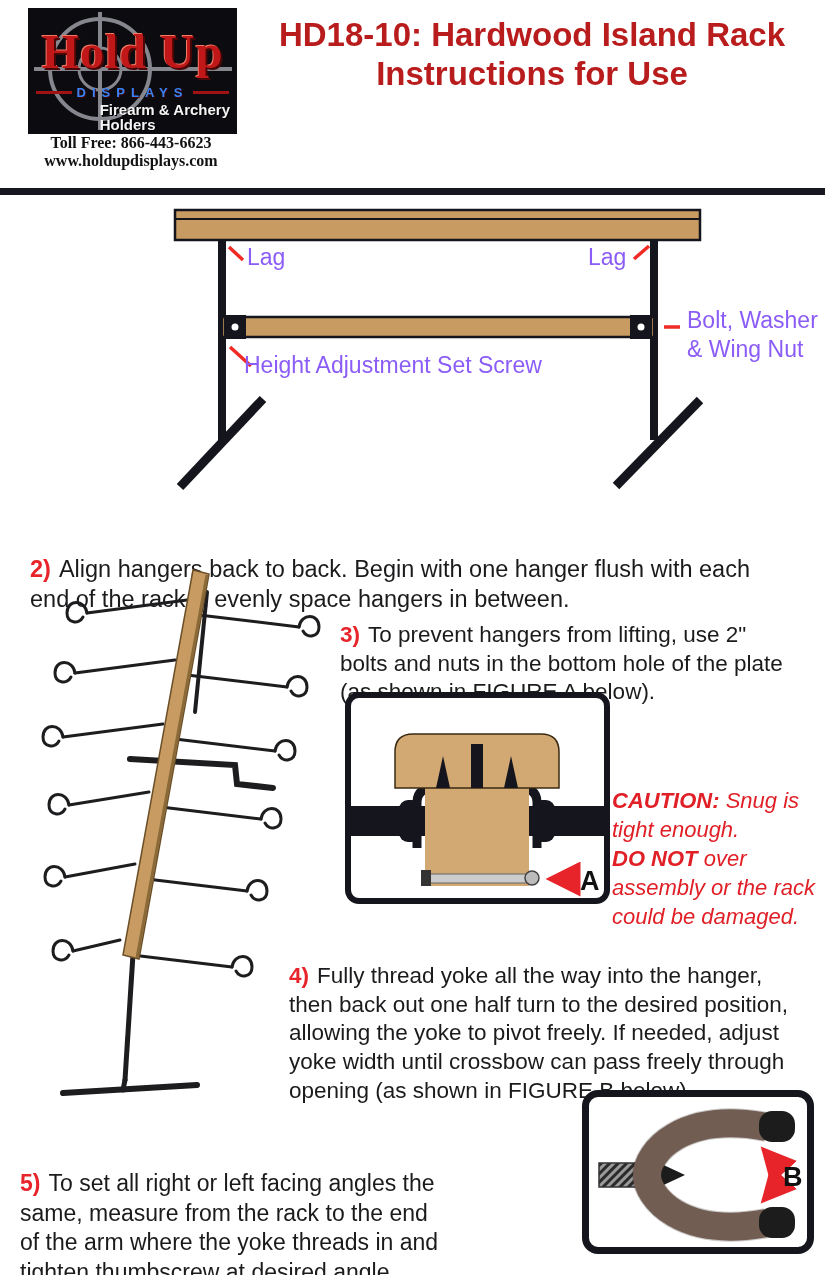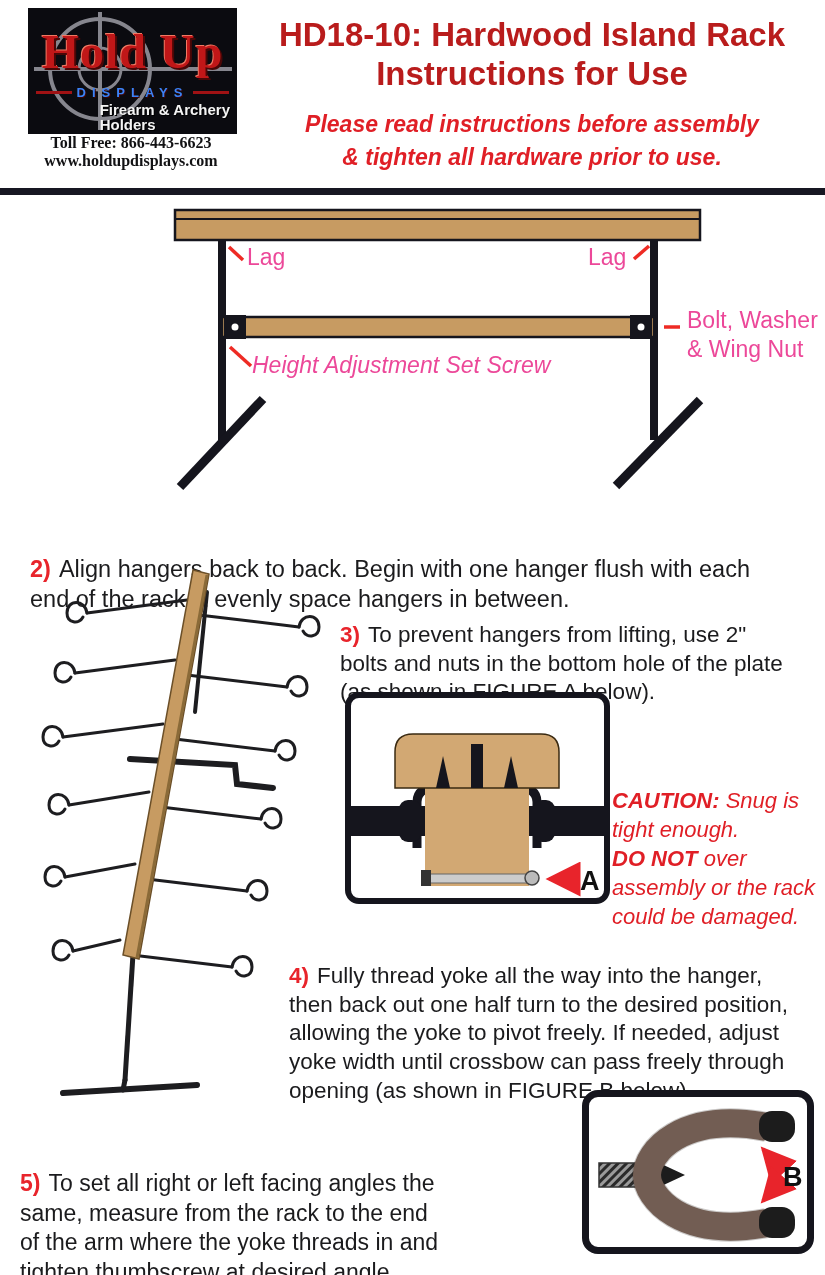--- a/index.html
+++ b/index.html
@@ -42,21 +42,21 @@
   }
   .notice{
     left:242px;top:108px;width:580px;text-align:center;
     font-style:italic;font-weight:600;font-size:23px;line-height:1.45;color:#e01f26;
     white-space:pre-line;
   }
   .divider{left:0;top:188px;width:825px;height:7px;background:#171722;}
   
   .step{white-space:pre-line;font-size:22.5px;line-height:1.28;color:#1b1b1d;}
   .stepnum{color:#e8242b;font-weight:700;margin-right:8px;}
-  .dlabel{font-size:23px;color:#ec4899;white-space:pre-line;line-height:1.25;}
+  .dlabel{font-size:23px;color:#8b5cf6;white-space:pre-line;line-height:1.25;}
   .caution{
     white-space:pre-line;font-style:italic;font-size:22px;line-height:1.32;color:#e01f26;
   }
   .caution .b{font-weight:700;}
   
   .figbox{background:#fff;border:6px solid #15151d;border-radius:14px;}
   .figbox-b{border-width:7px;border-radius:16px;}
 </style>
 </head>
 <body>
@@ -78,22 +78,20 @@
     </div>
     <div class="brand34">Firearm &amp; Archery
 Holders</div>
   </div>
 
   <div class="abs contact">Toll Free: 866-443-6623
 www.holdupdisplays.com</div>
 
   <div class="abs doc-title" style="white-space:pre-line;">HD18-10: Hardwood Island Rack
 Instructions for Use</div>
-  <div class="abs notice">Please read instructions before assembly
-&amp; tighten all hardware prior to use.</div>
 
   <div class="abs divider"></div>
 
   <svg class="abs" style="left:0;top:196px;" width="825" height="300" viewBox="0 0 825 300">
 
     <rect x="175" y="14" width="525" height="30" fill="#c79b62" stroke="#15151d" stroke-width="2.5"></rect>
     <line x1="176" y1="23" x2="699" y2="23" stroke="#15151d" stroke-width="2"></line>
 
     <rect x="218" y="44" width="8" height="200" fill="#15151d"></rect>
     <rect x="650" y="44" width="8" height="200" fill="#15151d"></rect>
@@ -110,21 +108,21 @@
     <line x1="229" y1="51" x2="243" y2="64" stroke="#ee2b24" stroke-width="3.5"></line>
     <line x1="634" y1="63" x2="649" y2="50" stroke="#ee2b24" stroke-width="3.5"></line>
     <line x1="230" y1="151" x2="251" y2="170" stroke="#ee2b24" stroke-width="3.5"></line>
     <line x1="664" y1="131" x2="680" y2="131" stroke="#ee2b24" stroke-width="3.5"></line>
   </svg>
 
   <div class="abs dlabel" style="left:247px;top:243px;">Lag</div>
   <div class="abs dlabel" style="left:588px;top:243px;">Lag</div>
   <div class="abs dlabel" style="left:687px;top:306px;">Bolt, Washer
 &amp; Wing Nut</div>
-  <div class="abs dlabel" style="left:252px;top:351px;font-style:italic;">Height Adjustment Set Screw</div>
+  <div class="abs dlabel" style="left:244px;top:351px;">Height Adjustment Set Screw</div>
 
   <div class="abs step" style="left:30px;top:524px;width:780px;font-size:23.5px;">
     <span class="stepnum">2)</span><span>Align hangers back to back. Begin with one hanger flush with each
 end of the rack &amp; evenly space hangers in between.</span>
   </div>
 
   <svg class="abs" style="left:35px;top:562px;" width="300" height="560" viewBox="0 0 300 560">
     <g stroke="#1d1d20" stroke-width="3" fill="none" stroke-linecap="round">
 
       <line x1="172" y1="30" x2="160" y2="150" stroke-width="4"></line>

